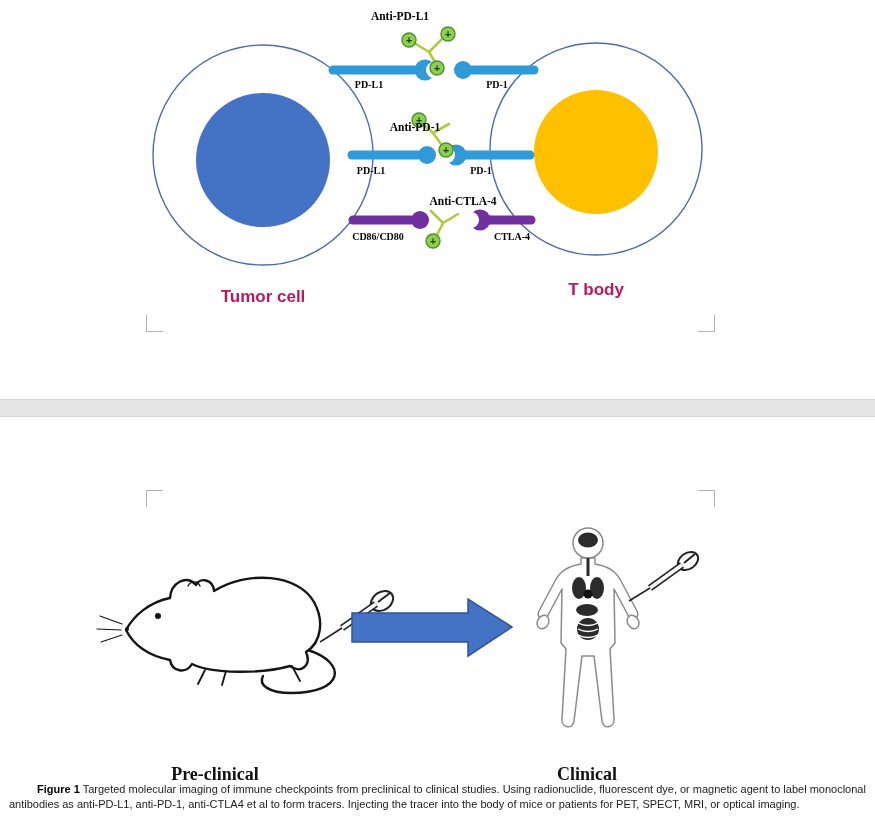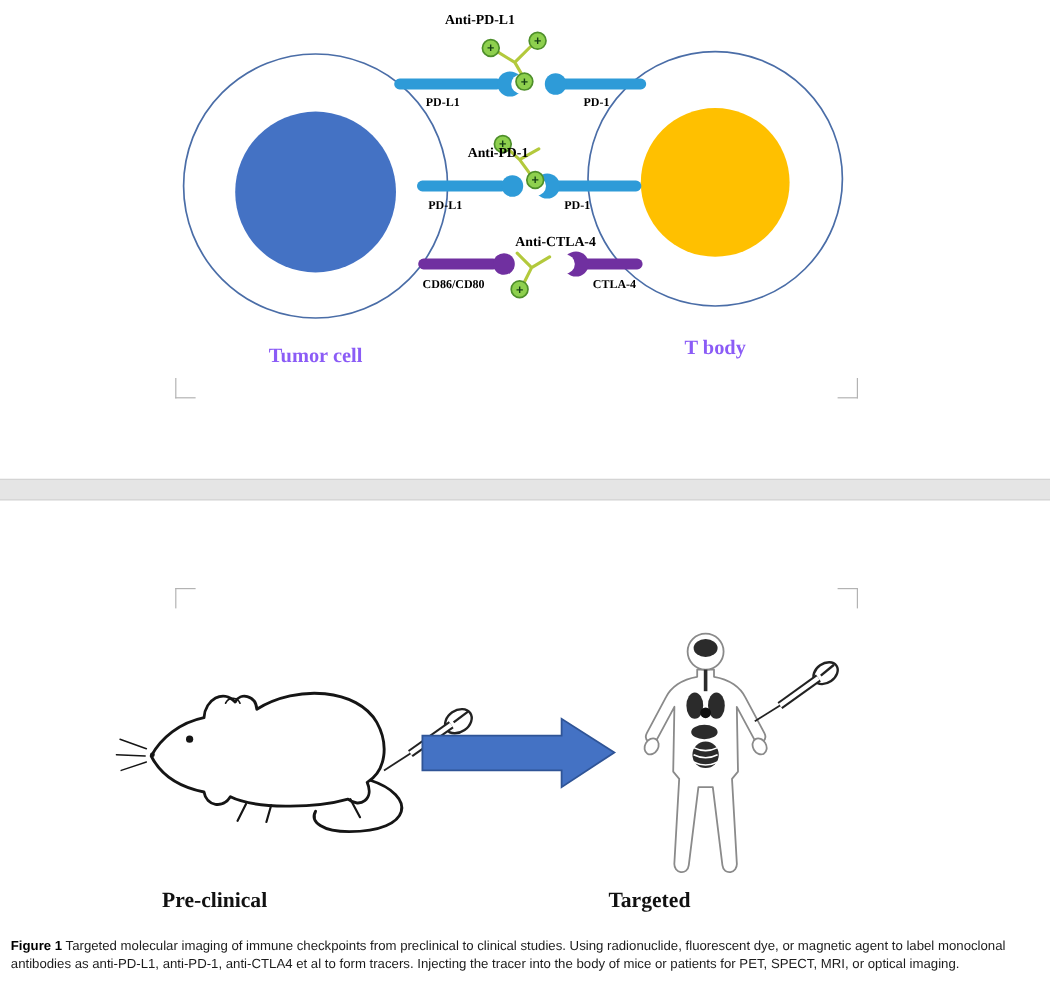--- a/index.html
+++ b/index.html
@@ -1,27 +1,27 @@
 <!DOCTYPE html>
 <html><head>
 <meta charset="utf-8">
 <style>
   html,body{margin:0;padding:0;background:#fff;}
   body{width:875px;height:832px;position:relative;overflow:hidden;font-family:"Liberation Serif",serif;}
   svg{position:absolute;left:0;}
-  .cell-label{position:absolute;width:160px;text-align:center;font-weight:bold;font-size:17px;color:#8b5cf6;font-family:Liberation Serif, serif;}
-  .stage-label{position:absolute;width:160px;text-align:left;font-weight:bold;font-size:18px;color:#111;font-family:"Liberation Serif",serif;}
+  .cell-label{position:absolute;width:160px;text-align:center;font-weight:bold;font-size:17px;color:#be185d;font-family:Liberation Sans, sans-serif;}
+  .stage-label{position:absolute;width:160px;text-align:center;font-weight:bold;font-size:18px;color:#111;font-family:"Liberation Serif",serif;margin-top:24px;}
   .corner{position:absolute;width:16px;height:16px;}
   .corner.bl{border-left:1.5px solid #b3b3b3;border-bottom:1.5px solid #b3b3b3;}
   .corner.br{border-right:1.5px solid #b3b3b3;border-bottom:1.5px solid #b3b3b3;}
   .corner.tl{border-left:1.5px solid #b3b3b3;border-top:1.5px solid #b3b3b3;}
   .corner.tr{border-right:1.5px solid #b3b3b3;border-top:1.5px solid #b3b3b3;}
   .pagebreak{position:absolute;left:0;right:0;top:399px;height:16px;background:#e5e5e5;border-top:1px solid #d4d4d4;border-bottom:1px solid #d4d4d4;}
   .caption{position:absolute;left:9px;right:9px;top:782px;font-family:"Liberation Sans",sans-serif;font-size:11px;line-height:1.35;color:#1c1c1c;}
-  .caption b{font-weight:bold;color:#000;}
+  .caption b{font-weight:bold;color:#000;margin-left:28px;}
 </style>
 </head>
 <body>
 
 <svg style="top:0" width="875" height="340" viewBox="0 0 875 340">
   <g>
     <circle cx="263" cy="155" r="110" fill="#fff" stroke-width="1.4" stroke="#4a6da7"></circle>
     <circle cx="263" cy="160" r="67" fill="#4472c4"></circle>
   </g>
   <g>
@@ -139,18 +139,18 @@
   <g>
     <ellipse cx="688" cy="561" rx="11" ry="8" fill="#fff" stroke="#222" stroke-width="2" transform="rotate(-35 688 561)"></ellipse>
     <line x1="695" y1="554" x2="684" y2="563" stroke="#222" stroke-width="2"></line>
     <line x1="682" y1="565" x2="650" y2="588" stroke="#222" stroke-width="7"></line>
     <line x1="682" y1="565" x2="650" y2="588" stroke="#fff" stroke-width="3.6"></line>
     <line x1="650" y1="588" x2="629" y2="601" stroke="#222" stroke-width="1.5"></line>
   </g>
 </svg>
 
 <div class="stage-label" style="left:135px;top:740px">Pre-clinical</div>
-<div class="stage-label" style="left:507px;top:740px">Targeted</div>
+<div class="stage-label" style="left:507px;top:740px">Clinical</div>
 
 <div class="caption">
   <b>Figure 1</b>
   <span>Targeted molecular imaging of immune checkpoints from preclinical to clinical studies. Using radionuclide, fluorescent dye, or magnetic agent to label monoclonal antibodies as anti-PD-L1, anti-PD-1, anti-CTLA4 et al to form tracers. Injecting the tracer into the body of mice or patients for PET, SPECT, MRI, or optical imaging.</span>
 </div>
 
 </body></html>

